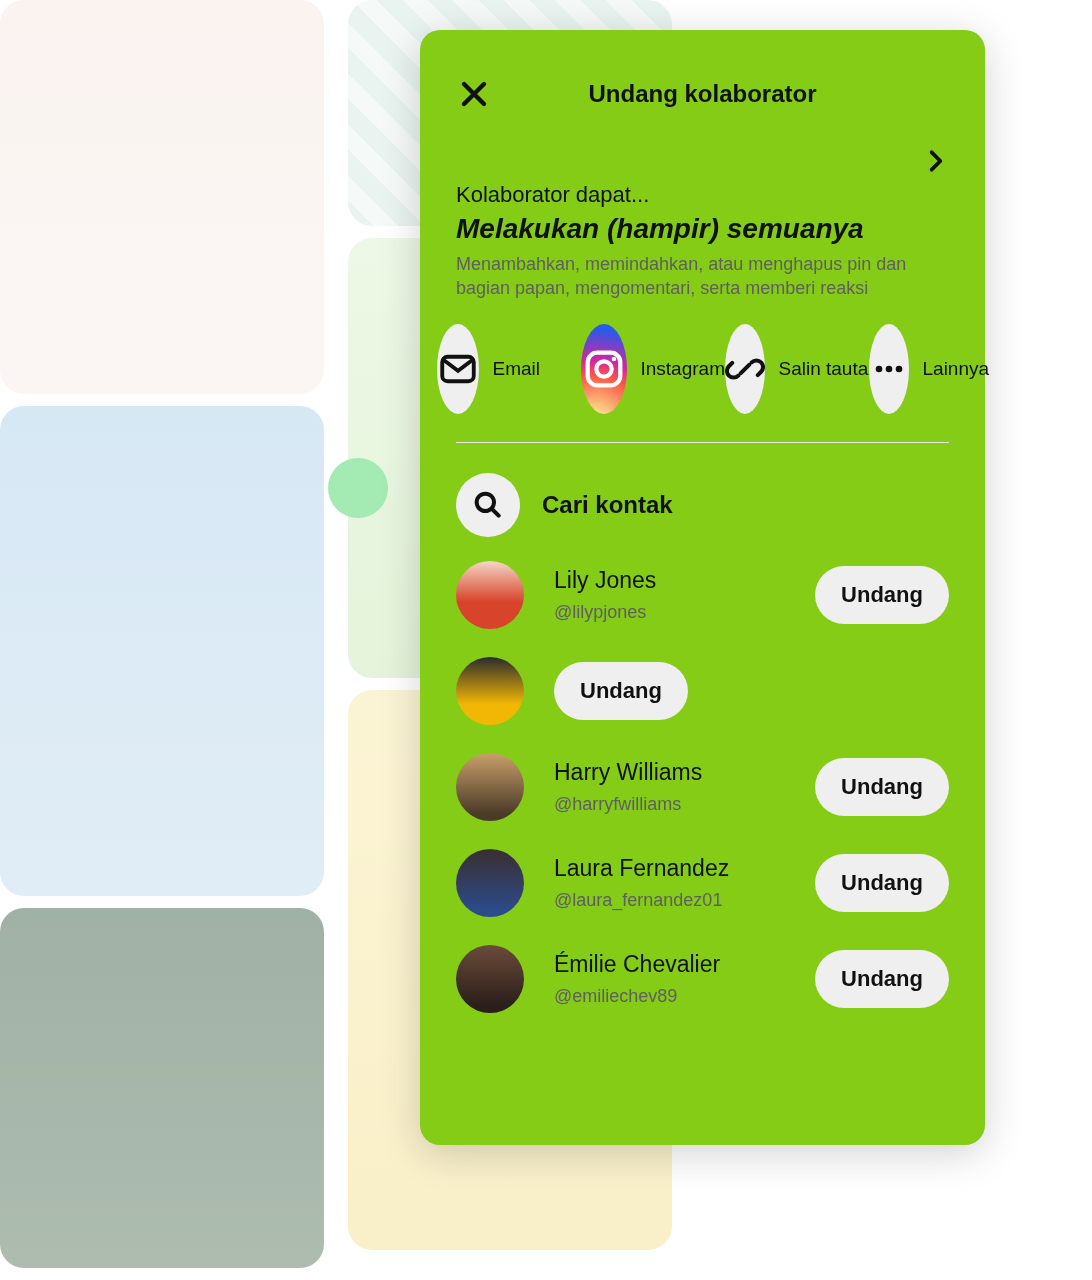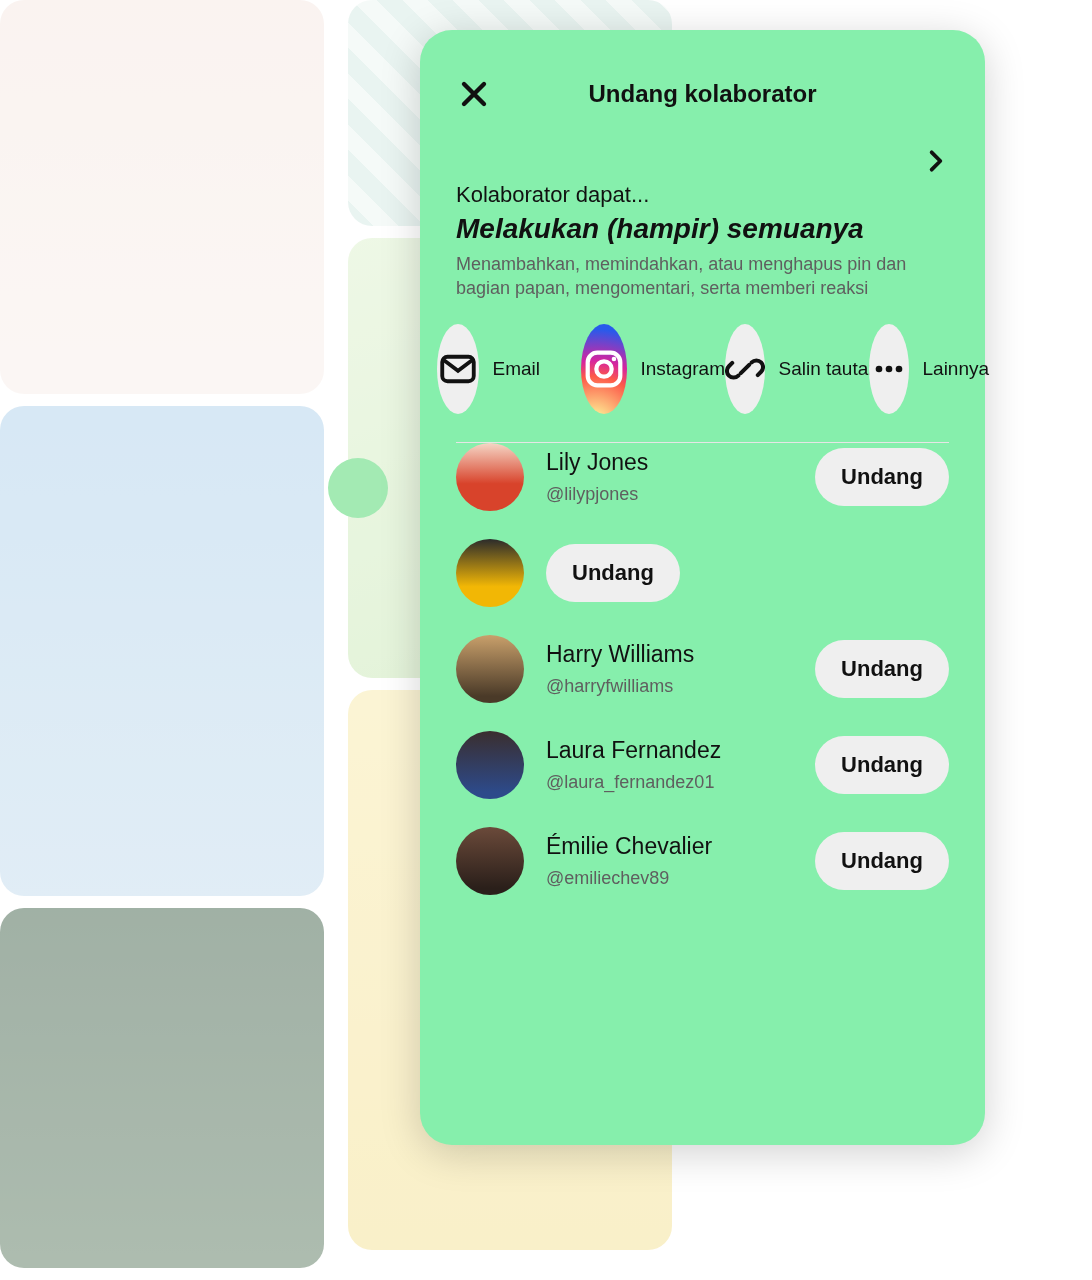--- a/index.html
+++ b/index.html
@@ -39,22 +39,22 @@
   .pin-e::after{content:"";position:absolute;left:-20px;top:50%;width:60px;height:60px;border-radius:50%;background:#34d058;}
   .pin-f { height: 560px; background: linear-gradient(180deg,#f6e7a0 0%,#f2dd87 100%); }
 
   
   .modal {
     position: absolute;
     left: 420px;
     top: 30px;
     width: 565px;
     height: 1115px;
-    background: #86efac;
-    border-radius: 32px;
+    background: #84cc16;
+    border-radius: 20px;
     box-shadow: 0 8px 40px rgba(0,0,0,0.18);
     padding: 40px 36px 36px 36px;
     display: flex;
     flex-direction: column;
   }
   .modal-header {
     display: flex;
     align-items: center;
     position: relative;
     height: 48px;
@@ -100,21 +100,21 @@
   .search-row {
     display:flex;align-items:center;gap:22px;margin-top:30px;margin-bottom:24px;
   }
   .search-circle{
     width:64px;height:64px;border-radius:50%;background:#efefef;
     display:flex;align-items:center;justify-content:center;flex-shrink:0;
   }
   .search-text{font-size:24px;font-weight:600;color:#111;}
 
   .contact-list{display:flex;flex-direction:column;gap:28px;}
-  .contact-row{display:flex;align-items:center;gap:22px;}
+  .contact-row{display:flex;align-items:center;gap:30px;}
   .avatar{
     width:68px;height:68px;border-radius:50%;flex-shrink:0;
     background:#ccc;
     display:flex;align-items:center;justify-content:center;
     overflow:hidden;
   }
   .contact-info{flex:1;min-width:0;}
   .contact-name{font-size:23px;font-weight:500;color:#111;margin-bottom:2px;}
   .contact-handle{font-size:18px;color:#5f5f5f;margin-top:8px;}
   .invite-btn{
@@ -200,20 +200,29 @@
         <svg width="40" height="40" viewBox="0 0 24 24">
             <circle cx="6" cy="12" r="2" fill="#111"></circle>
             <circle cx="12" cy="12" r="2" fill="#111"></circle>
             <circle cx="18" cy="12" r="2" fill="#111"></circle>
           </svg>
       </div>
       <div class="share-label">Lainnya</div>
     </div>
   </div>
 
+  <div class="search-row">
+    <div class="search-circle">
+      <svg width="32" height="32" viewBox="0 0 24 24">
+          <circle cx="10" cy="10" r="6.5" stroke="#111" stroke-width="3" fill="none"></circle>
+          <path d="M15 15l5 5" stroke="#111" stroke-width="3" stroke-linecap="round"></path>
+        </svg>
+    </div>
+    <div class="search-text">Cari kontak</div>
+  </div>
 
   <div class="contact-list">
 
     <div class="contact-row">
       <div class="avatar av0"></div>
       <div class="contact-info">
         <div class="contact-name">Lily Jones</div>
         <div class="contact-handle">@lilypjones</div>
       </div>
       <button class="invite-btn">Undang</button>

